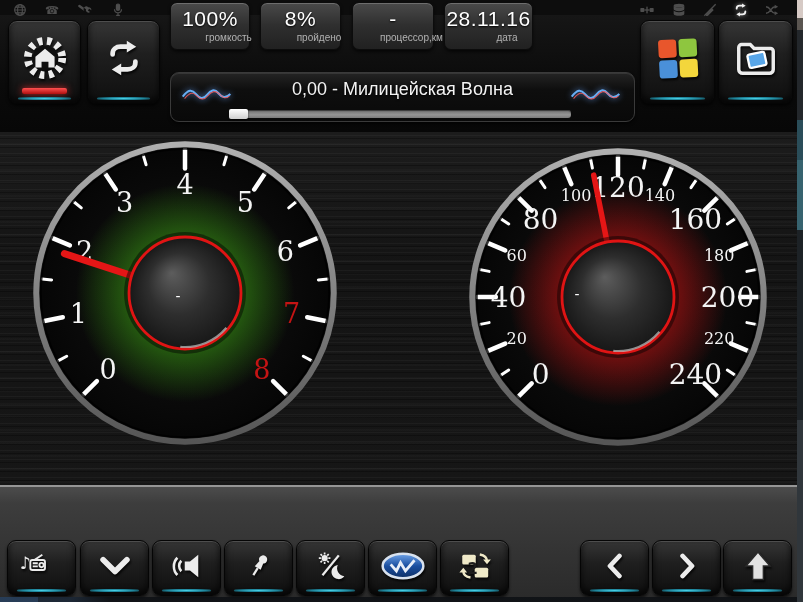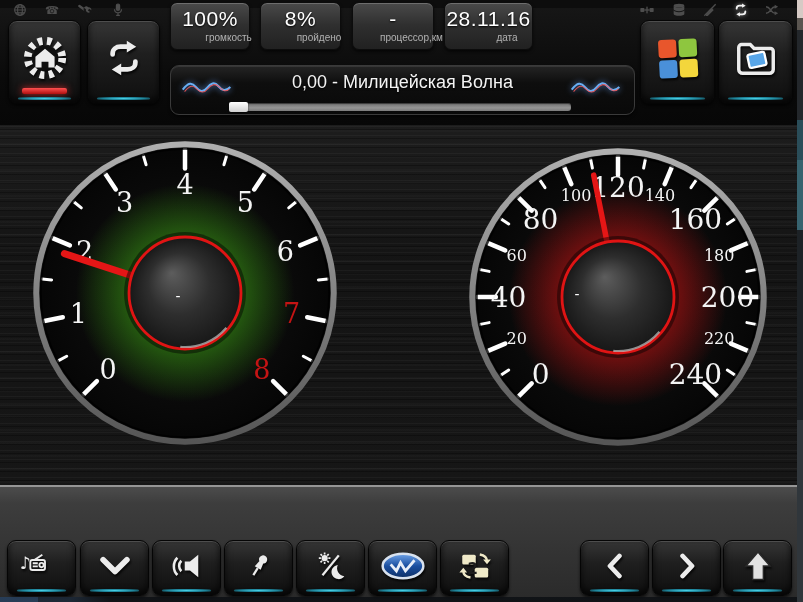--- a/index.html
+++ b/index.html
@@ -1,19 +1,19 @@
 <!DOCTYPE html>
 <html><head>
 <meta charset="utf-8">
 <style>
   html,body{margin:0;padding:0;background:#000;}
   #screen{position:relative;width:803px;height:602px;background:#0d0d0d;overflow:hidden;
     font-family:"Liberation Sans",sans-serif;-webkit-user-select:none;user-select:none;}
   
-  .topbar{position:absolute;left:0;top:8px;width:797px;height:117px;
+  .topbar{position:absolute;left:0;top:15px;width:797px;height:117px;
     background:linear-gradient(180deg,#161616,#0a0a0a 60%,#070707);}
   .gauge-panel{position:absolute;left:0;top:117px;width:797px;height:368px;
     background:
       repeating-linear-gradient(180deg, rgba(255,255,255,0.035) 0 1px, rgba(0,0,0,0) 1px 3px, rgba(0,0,0,0.30) 3px 4px, rgba(0,0,0,0) 4px 9px),
       repeating-linear-gradient(180deg, rgba(255,255,255,0.02) 0 2px, rgba(0,0,0,0) 2px 13px),
       linear-gradient(180deg,#1d1d1d,#141414 40%,#161616);}
   .bottom-panel{position:absolute;left:0;top:485px;width:797px;height:117px;
     border-top:2px solid #969696;box-sizing:border-box;
     background:linear-gradient(180deg,#4c4c4c,#3d3d3d 14%,#2f2f2f 75%,#2a2a2a);}
   .right-strip{position:absolute;left:797px;top:0;width:6px;height:602px;z-index:9;

